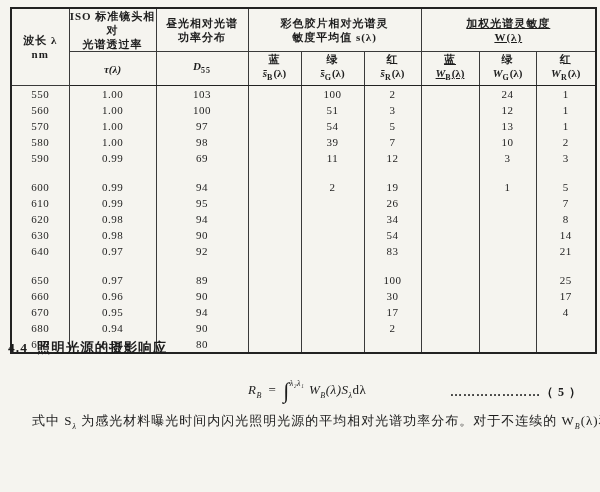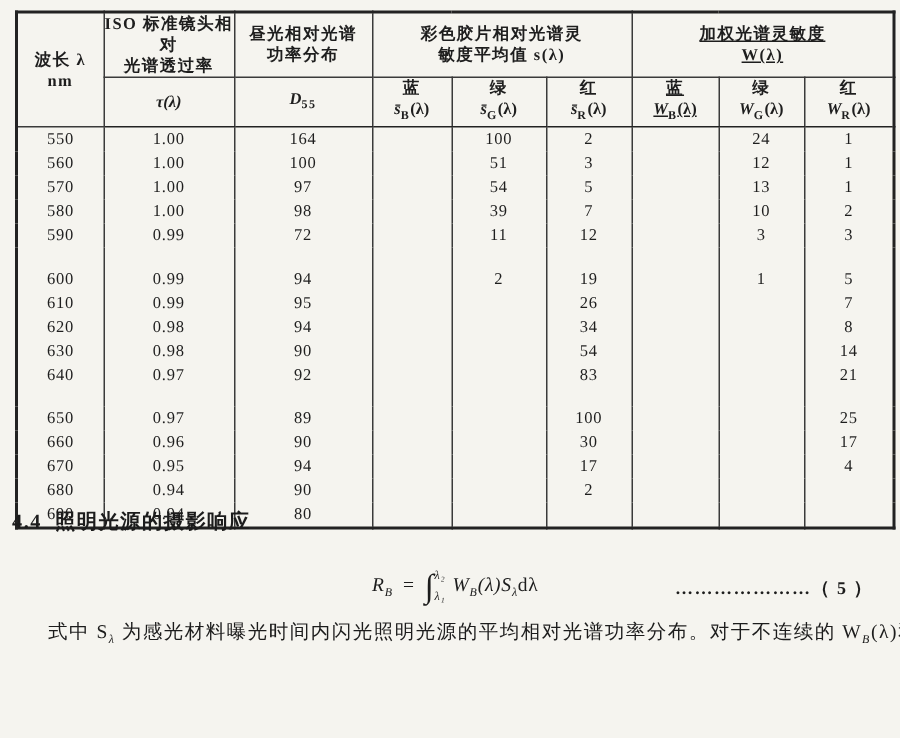--- a/index.html
+++ b/index.html
@@ -27,21 +27,21 @@
   table.spec thead tr.grow th { height:36px; border-bottom:1px solid #3a3a3a; }
   table.spec thead tr.srow th { height:30px; border-bottom:1.5px solid #222; }
   table.spec thead th { font-weight:bold; letter-spacing:1px; line-height:14px; }
   table.spec thead th .sym { letter-spacing:0; }
   table.spec tbody td { height:16px; line-height:16px; letter-spacing:0.5px; }
   table.spec tbody tr.gap td { height:13px; }
   th.gsep, td.gsep { border-left:2px solid #222;text-decoration:underline; }
   th.gsep2, td.gsep2 { border-left:1.5px solid #222; }
   .it { font-style:italic; }
   sub { font-size:8px; }
-  .sup-limits { display:inline-flex; flex-direction:column; justify-content:space-between;
+  .sup-limits { display:inline-flex; flex-direction:row; justify-content:space-between;
                 height:22px; font-size:8px; line-height:8px; vertical-align:middle;
                 margin-right:1px; font-style:italic; }
   
   .tline { position:absolute; white-space:nowrap; font-size:13px; letter-spacing:1px; }
   .heading { font-weight:bold; font-size:13.5px; }
   .eqline { position:absolute; left:0; right:0; }
   .eq { font-size:13px; font-style:italic; letter-spacing:0.5px;font-family:Liberation Serif, serif; }
   .eq .op { font-style:normal; padding:0 3px; }
   .int-glyph { font-size:22px; font-style:normal; vertical-align:middle; line-height:22px; }
   .dots { position:absolute; right:18px; top:6px; font-weight:bold; font-size:12px; letter-spacing:1px; font-style:normal; }
@@ -116,21 +116,21 @@
         <th>
           <div>红</div>
           <div><span class="it sym">W</span><sub>R</sub><span class="sym">(λ)</span></div>
         </th>
       </tr>
     </thead>
     <tbody id="table-body">
         <tr>
           <td>550</td>
           <td>1.00</td>
-          <td>164</td>
+          <td>103</td>
           <td class="gsep2"></td>
           <td>100</td>
           <td>2</td>
           <td class="gsep"></td>
           <td>24</td>
           <td>1</td>
         </tr>
         <tr>
           <td>560</td>
           <td>1.00</td>
@@ -160,21 +160,21 @@
           <td class="gsep2"></td>
           <td>39</td>
           <td>7</td>
           <td class="gsep"></td>
           <td>10</td>
           <td>2</td>
         </tr>
         <tr>
           <td>590</td>
           <td>0.99</td>
-          <td>72</td>
+          <td>69</td>
           <td class="gsep2"></td>
           <td>11</td>
           <td>12</td>
           <td class="gsep"></td>
           <td>3</td>
           <td>3</td>
         </tr>
         <tr class="gap">
           <td></td>
           <td></td>

